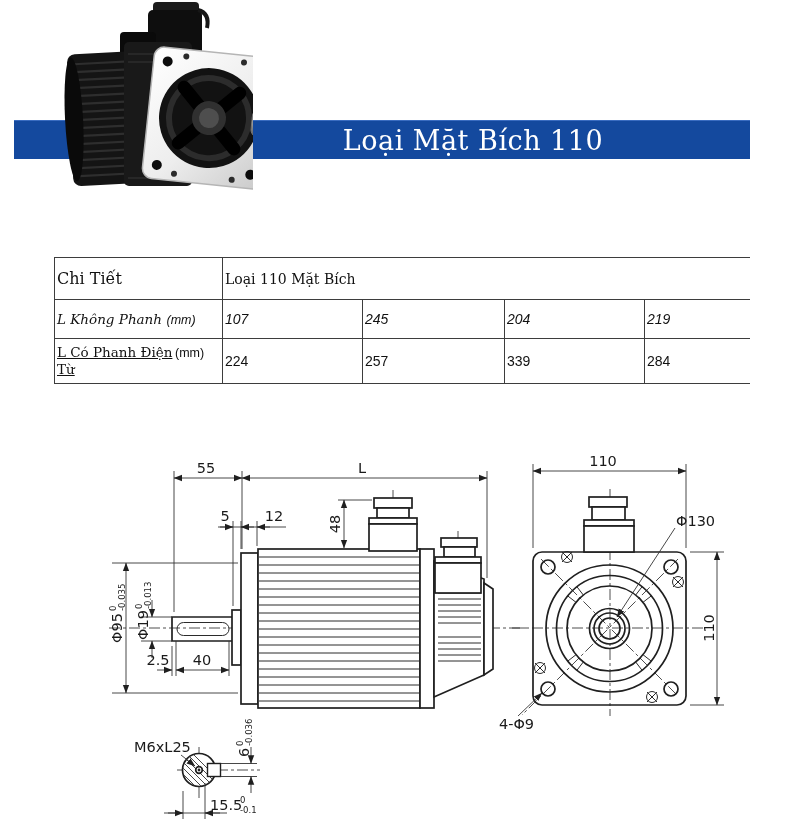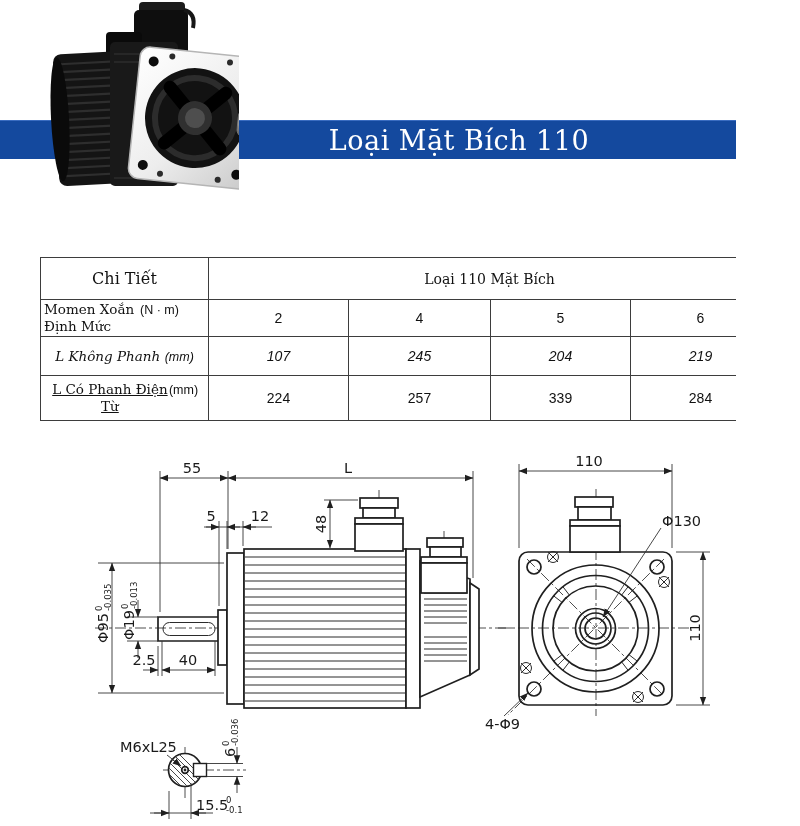--- a/index.html
+++ b/index.html
@@ -1,28 +1,28 @@
 <!DOCTYPE html>
 <html><head>
 <meta charset="utf-8">
 <style>
   html,body{margin:0;padding:0;background:#ffffff;}
   .page{position:relative;width:736px;height:826px;background:#fff;overflow:hidden;
-        font-family:"Liberation Sans","DejaVu Sans",sans-serif;}
+        font-family:"Liberation Sans","DejaVu Sans",sans-serif;margin-left:14px;}
   
   .banner{position:absolute;left:0;top:120px;width:800px;height:38px;background:#14499e;
           display:flex;align-items:center;z-index:1;border-top:1px solid #3a6cc0;}
   .banner-title{font-family:"DejaVu Serif","Liberation Serif",serif;color:#fff;font-size:27px;
                 margin:0 auto;padding-left:118px;letter-spacing:.5px;}
   
   .photo{position:absolute;left:44px;top:2px;width:195px;height:195px;z-index:3;}
   
   .spec{position:absolute;left:40px;top:257px;z-index:2;}
   table{border-collapse:collapse;table-layout:fixed;width:730px;background:#fff;}
-  td{border:1.7px solid #3d3d3d;text-align:center;vertical-align:middle;color:#111;
+  td{border:1.7px solid #3d3d3d;vertical-align:middle;color:#111;
      padding:1px 2px;overflow:hidden;}
   .r-head td{height:39px;font-family:"DejaVu Serif","Liberation Serif",serif;font-size:14px;}
   .r-head .c1{font-size:16px;}
   .row-t td{height:30px;}
   .row-a td{height:36px;font-style:italic;}
   .row-b td{height:42px;}
   .rowlabel{font-family:"DejaVu Serif","Liberation Serif",serif;font-size:13.5px;line-height:1.25;}
   .unit{font-family:"Liberation Sans","DejaVu Sans",sans-serif;font-size:12.5px;}
   .val{font-size:14px;}
   .cell-torque{text-align:left;padding-left:3px;}
@@ -107,29 +107,20 @@
           <col style="width:140px">
           <col style="width:142px">
         <col style="width:140px">
           <col style="width:140px">
       </colgroup>
       <tbody>
           <tr class="r-head">
         <td class="c1">Chi Tiết</td>
         <td colspan="4">Loại 110 Mặt Bích</td>
       </tr>
-      <tr class="row-t">
-        <td class="cell-torque">
-          <span class="rowlabel lbl">Momen Xoắn Định Mức</span><span class="unit">(N · m)</span>
-        </td>
-        <td class="val">2</td>
-        <td class="val">4</td>
-        <td class="val">5</td>
-        <td class="val">6</td>
-      </tr>
       <tr class="row-a">
         <td>
           <span class="rowlabel">L Không Phanh</span>
           <span class="unit">(mm)</span>
         </td>
         <td class="val">107</td>
         <td class="val">245</td>
         <td class="val">204</td>
         <td class="val">219</td>
       </tr>

